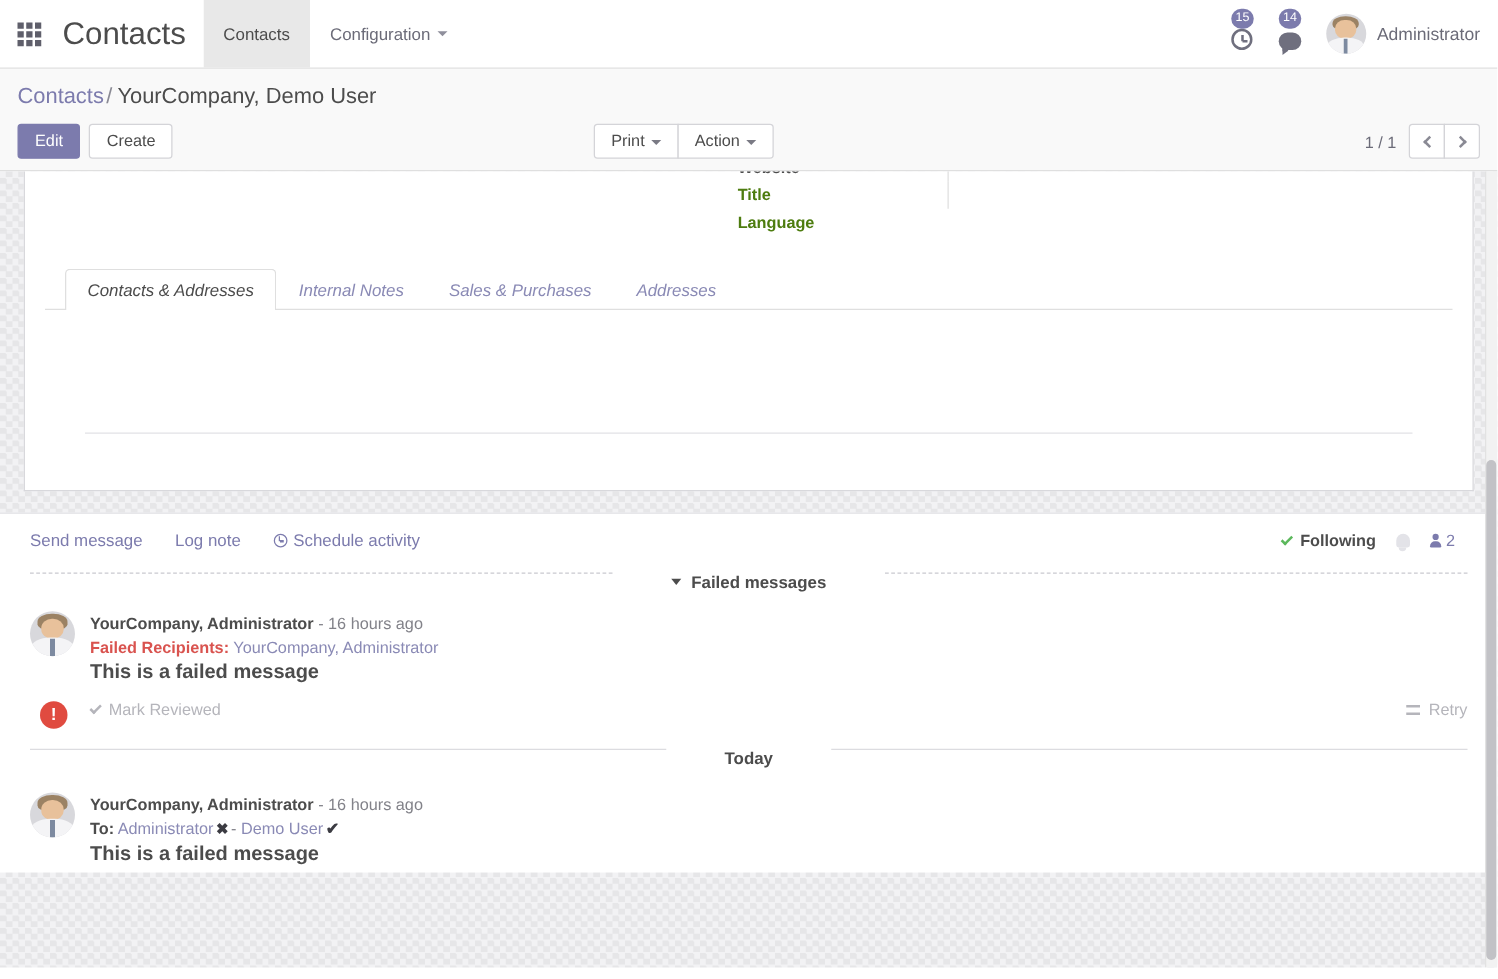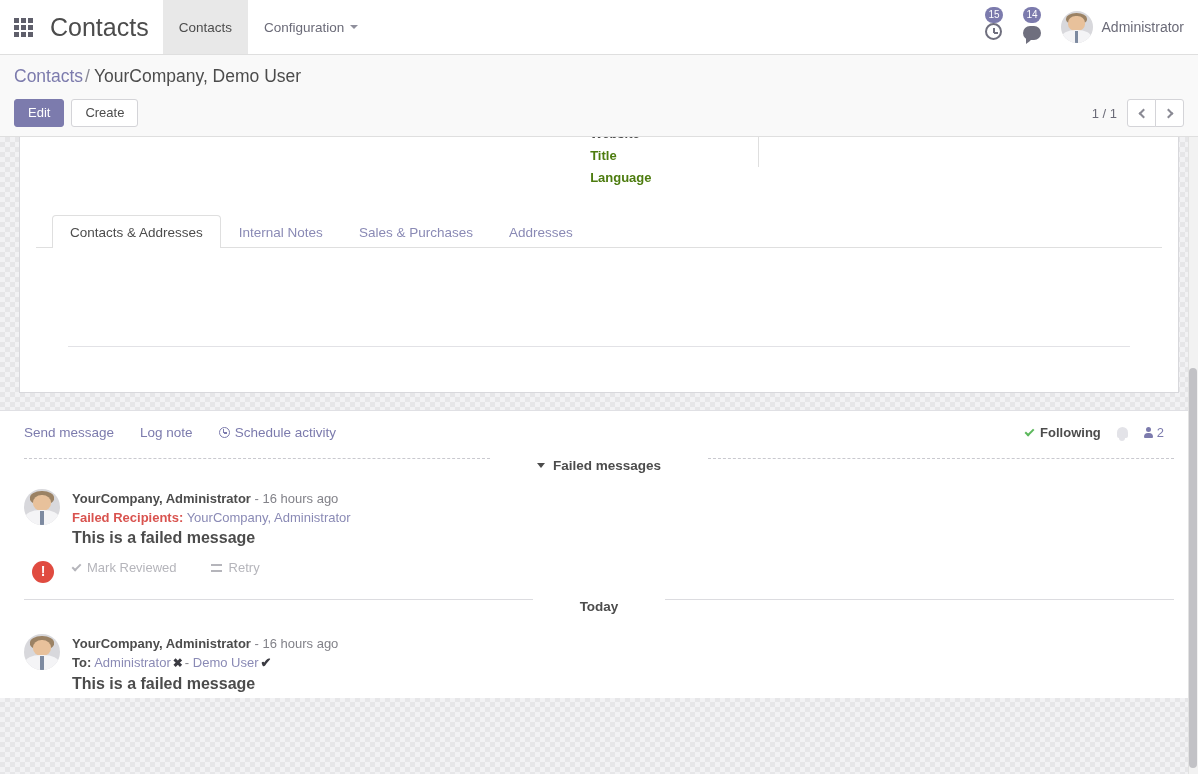--- a/index.html
+++ b/index.html
@@ -288,21 +288,21 @@
   .f-value {
     color: #4c4c4c;
     padding: 2px 0 2px 18px;
     line-height: 18px;
     border-left: 1px solid #dfdfdf;
   }
   .f-value.empty { min-height: 18px; }
   .f-label.clipped { color: #4c4c4c; }
 
   
-  .notebook { margin-top: 16px; }
+  .notebook { margin-top: 16px; font-style: italic; }
   .nb-tabs {
     display: flex;
     border-bottom: 1px solid #dfdfdf;
     padding-left: 16px;
     list-style: none;
     margin: 0;
   }
   .nb-tab {
     padding: 9px 17px 8px;
     font-size: 13.5px;
@@ -484,21 +484,21 @@
   .check-mark {
     display: inline-block;
     color: #3b3b42;
     font-weight: bold;
     font-size: 13px;
     margin-left: 2px;
   }
 
   .msg-actions {
     padding: 12px 0 2px 0;
-    display: flex; gap: 34px;
+    display: flex; gap: 34px; justify-content: space-between;
   }
   .msg-action {
     color: #b5b5bb;
     font-size: 13px;
     cursor: pointer;
     text-decoration: none;
     display: inline-flex; align-items: center; gap: 6px;
   }
   .tick-gray {
     display: inline-block;
@@ -588,20 +588,30 @@
 
 <div class="control-panel">
   <div class="breadcrumb">
     <a>Contacts</a><span class="sep">/</span><span class="current">YourCompany, Demo User</span>
   </div>
 
   <div class="cp-row">
     <button class="btn btn-primary">Edit</button>
     <button class="btn">Create</button>
 
+    <div class="cp-center">
+      <div class="btn-group">
+        <button class="btn">
+          <span>Print</span><span class="caret-d"></span>
+        </button>
+        <button class="btn">
+          <span>Action</span><span class="caret-d"></span>
+        </button>
+      </div>
+    </div>
 
     <div class="cp-right">
       <span class="pager-count">1 / 1</span>
       <div class="pager-btns">
         <div class="pbtn">
           <span class="chev left"></span>
         </div>
         <div class="pbtn">
           <span class="chev right"></span>
         </div>

